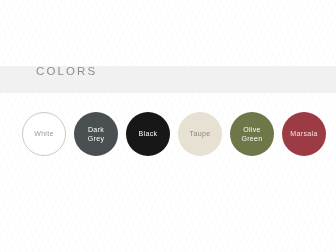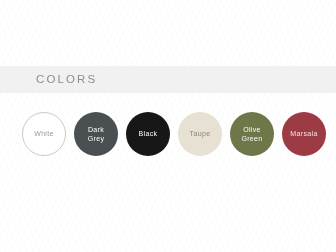--- a/index.html
+++ b/index.html
@@ -42,21 +42,20 @@
 
   
   .header-band {
     position: absolute;
     left: 0;
     top: 66px;
     width: 336px;
     height: 27px;
     background: #f1f1f1;
     display: flex;
-    align-items: center;
   }
   .header-title {
     margin-left: 36px;
     font-size: 11.5px;
     letter-spacing: 2.1px;
     color: #8d8d8d;
     font-weight: 400;
     line-height: 1;
     white-space: nowrap;
   }

